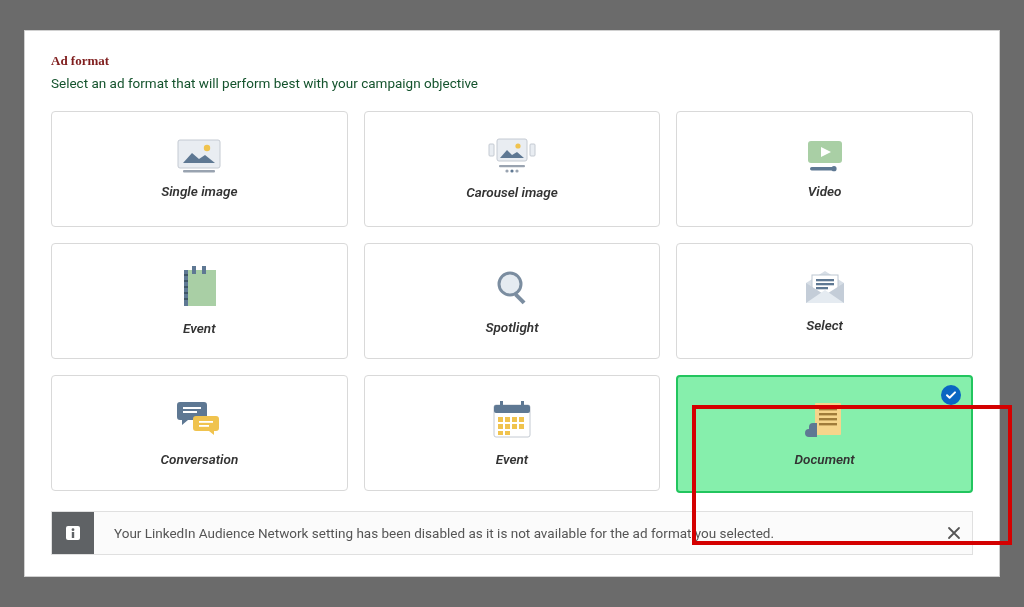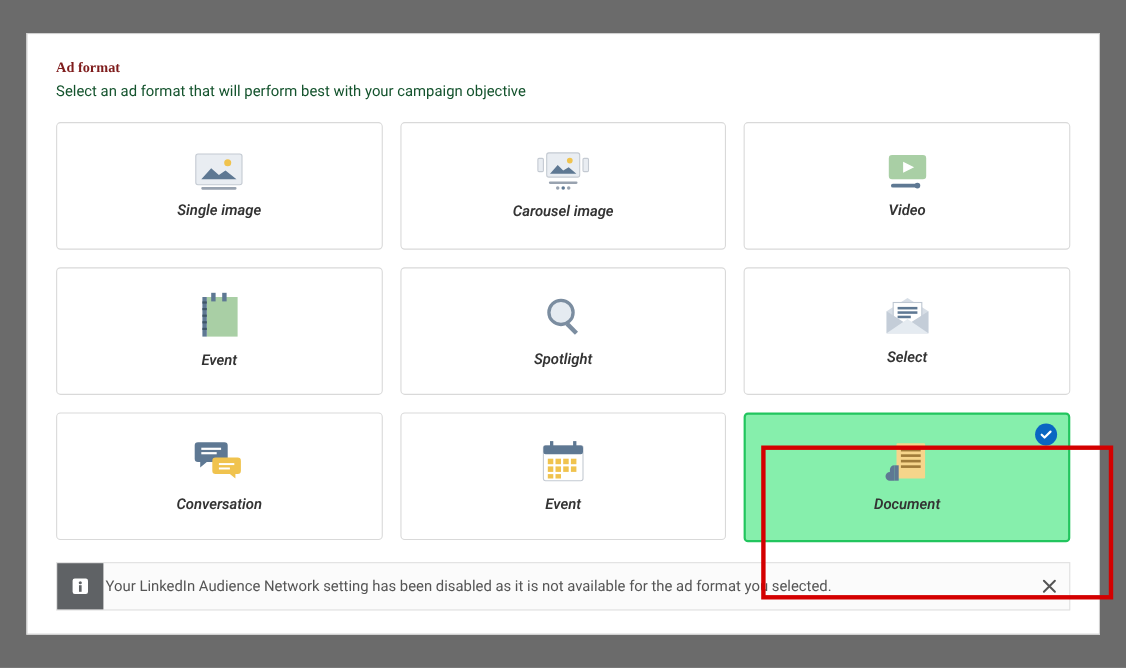--- a/index.html
+++ b/index.html
@@ -96,21 +96,21 @@
     background: #5f6265;
     display: flex;
     align-items: center;
     justify-content: center;
     flex-shrink: 0;
   }
   .info-text {
     flex: 1;
     font-size: 13.5px;
     color: #555;
-    padding: 0 2px;
+    padding: 0 20px;
   }
   .close-x {
     width: 36px;
     height: 36px;
     display: flex;
     align-items: center;
     justify-content: center;
     cursor: pointer;
     color: #555;
   }

